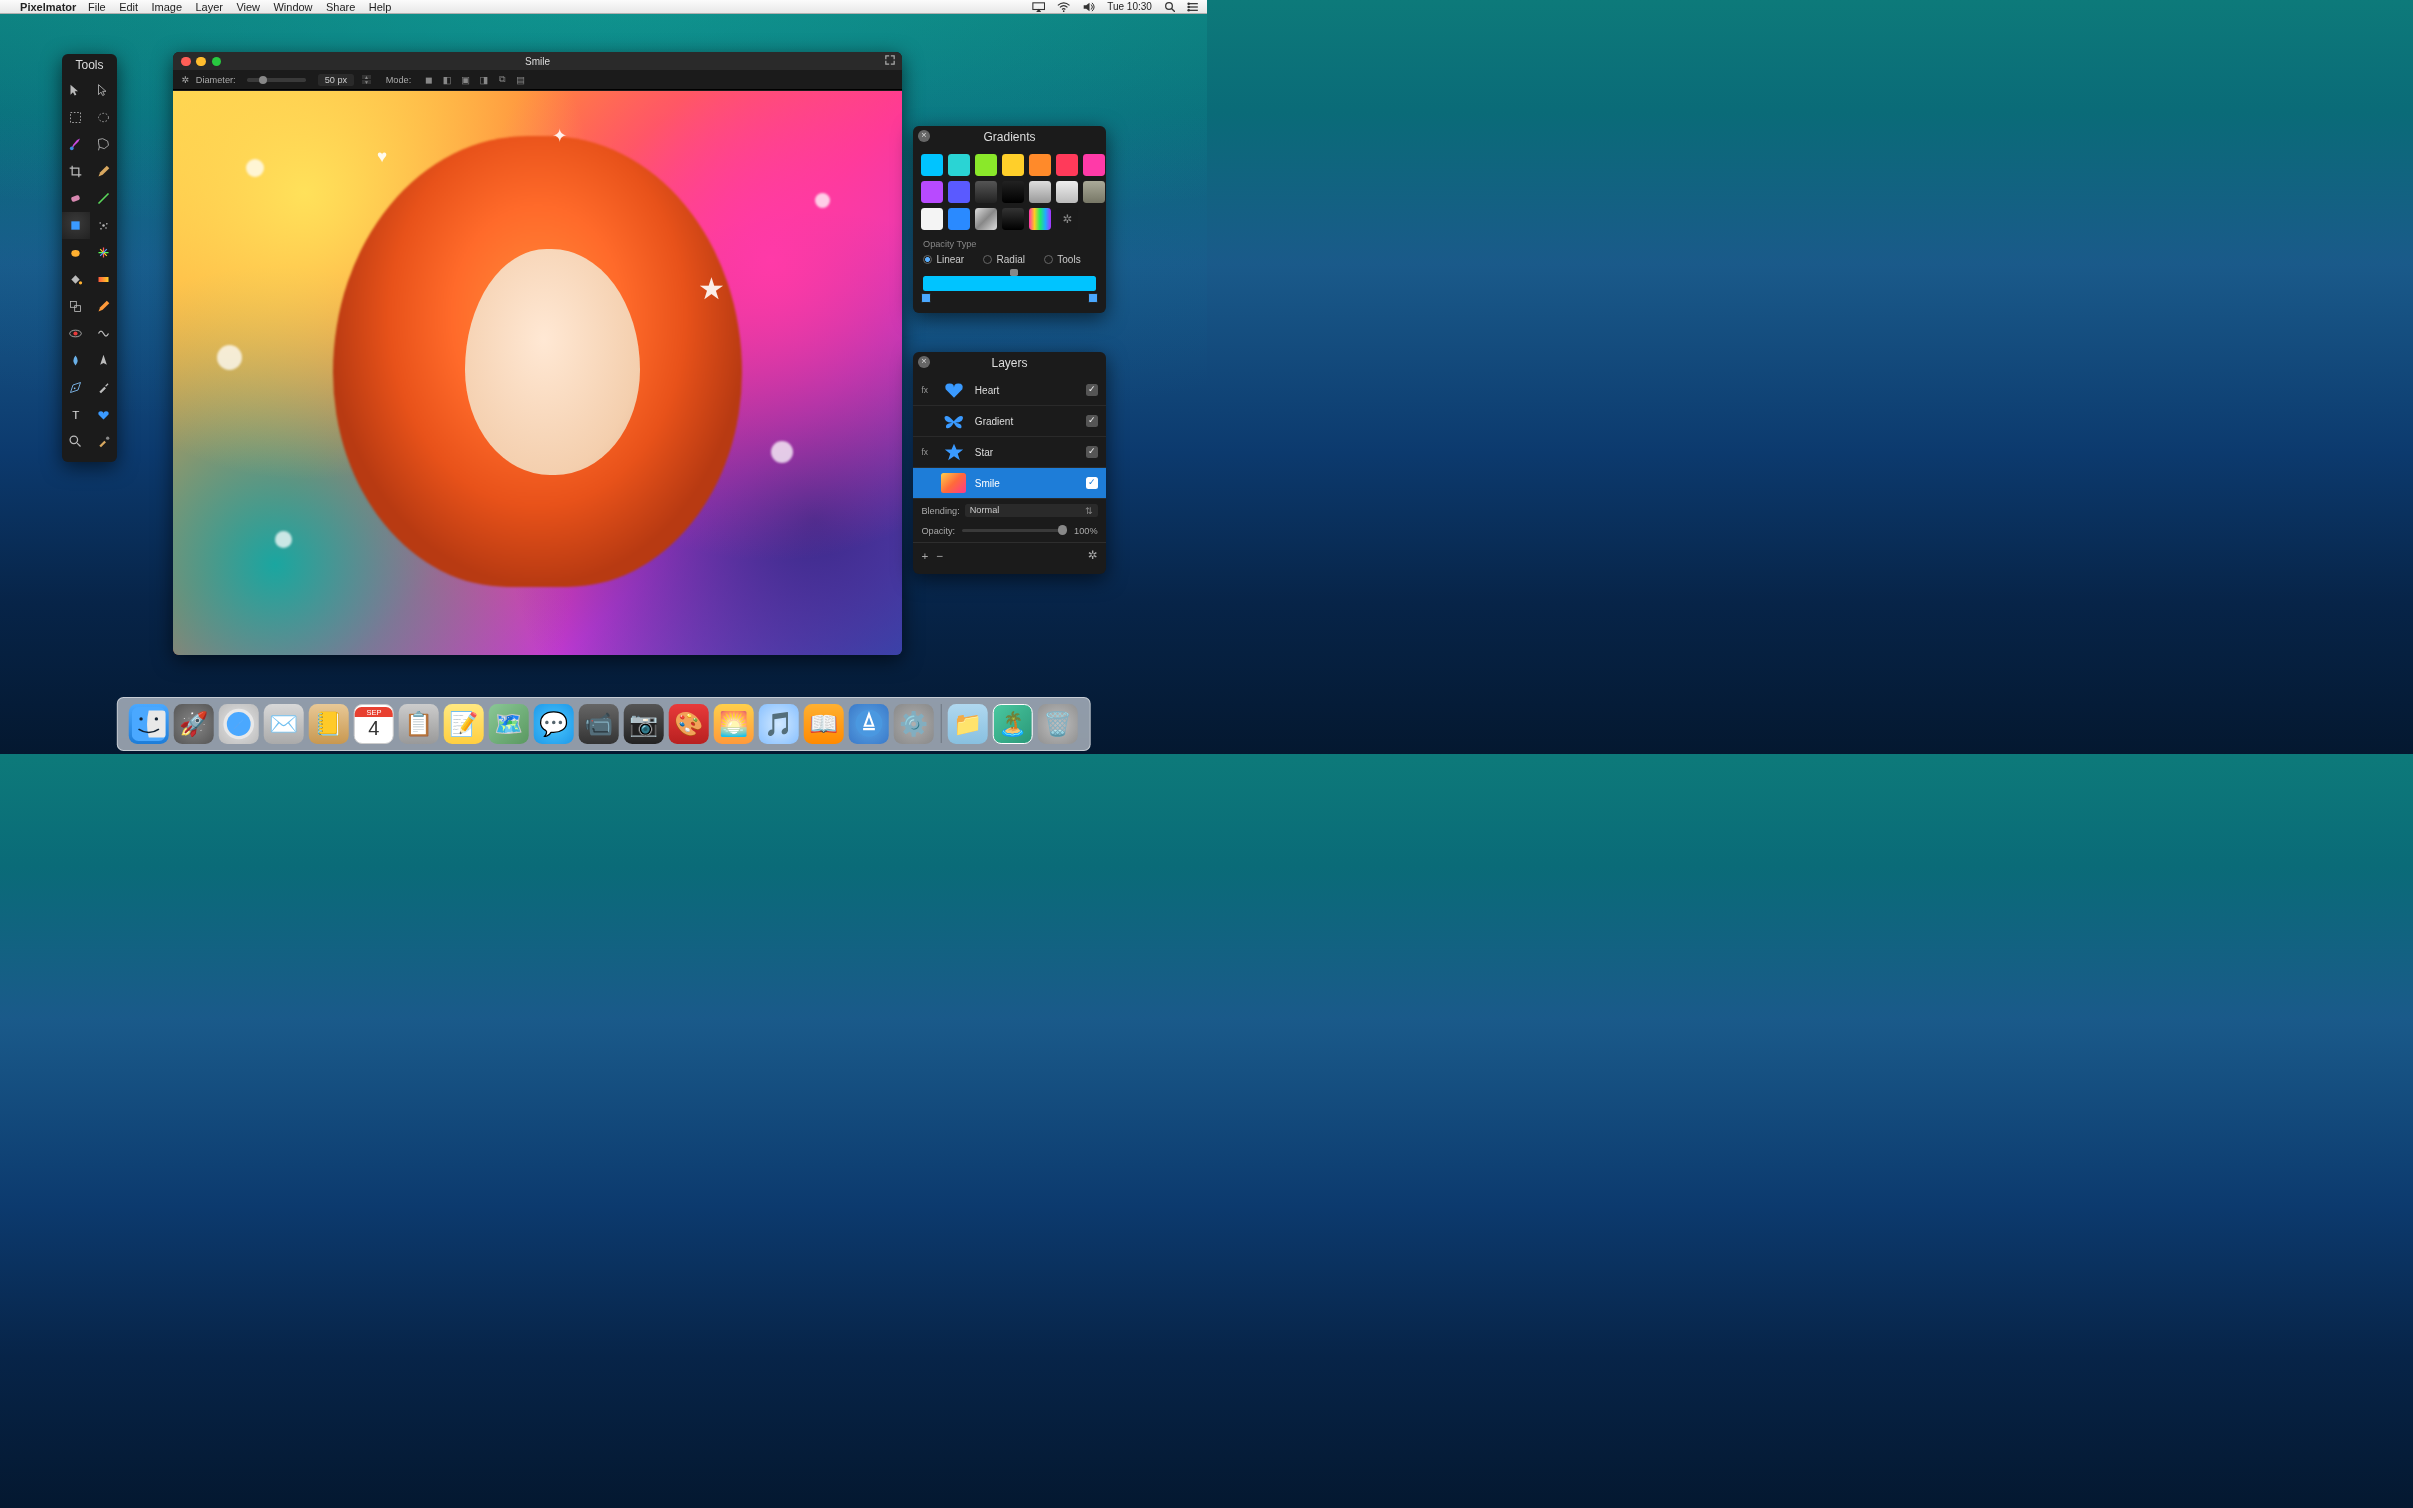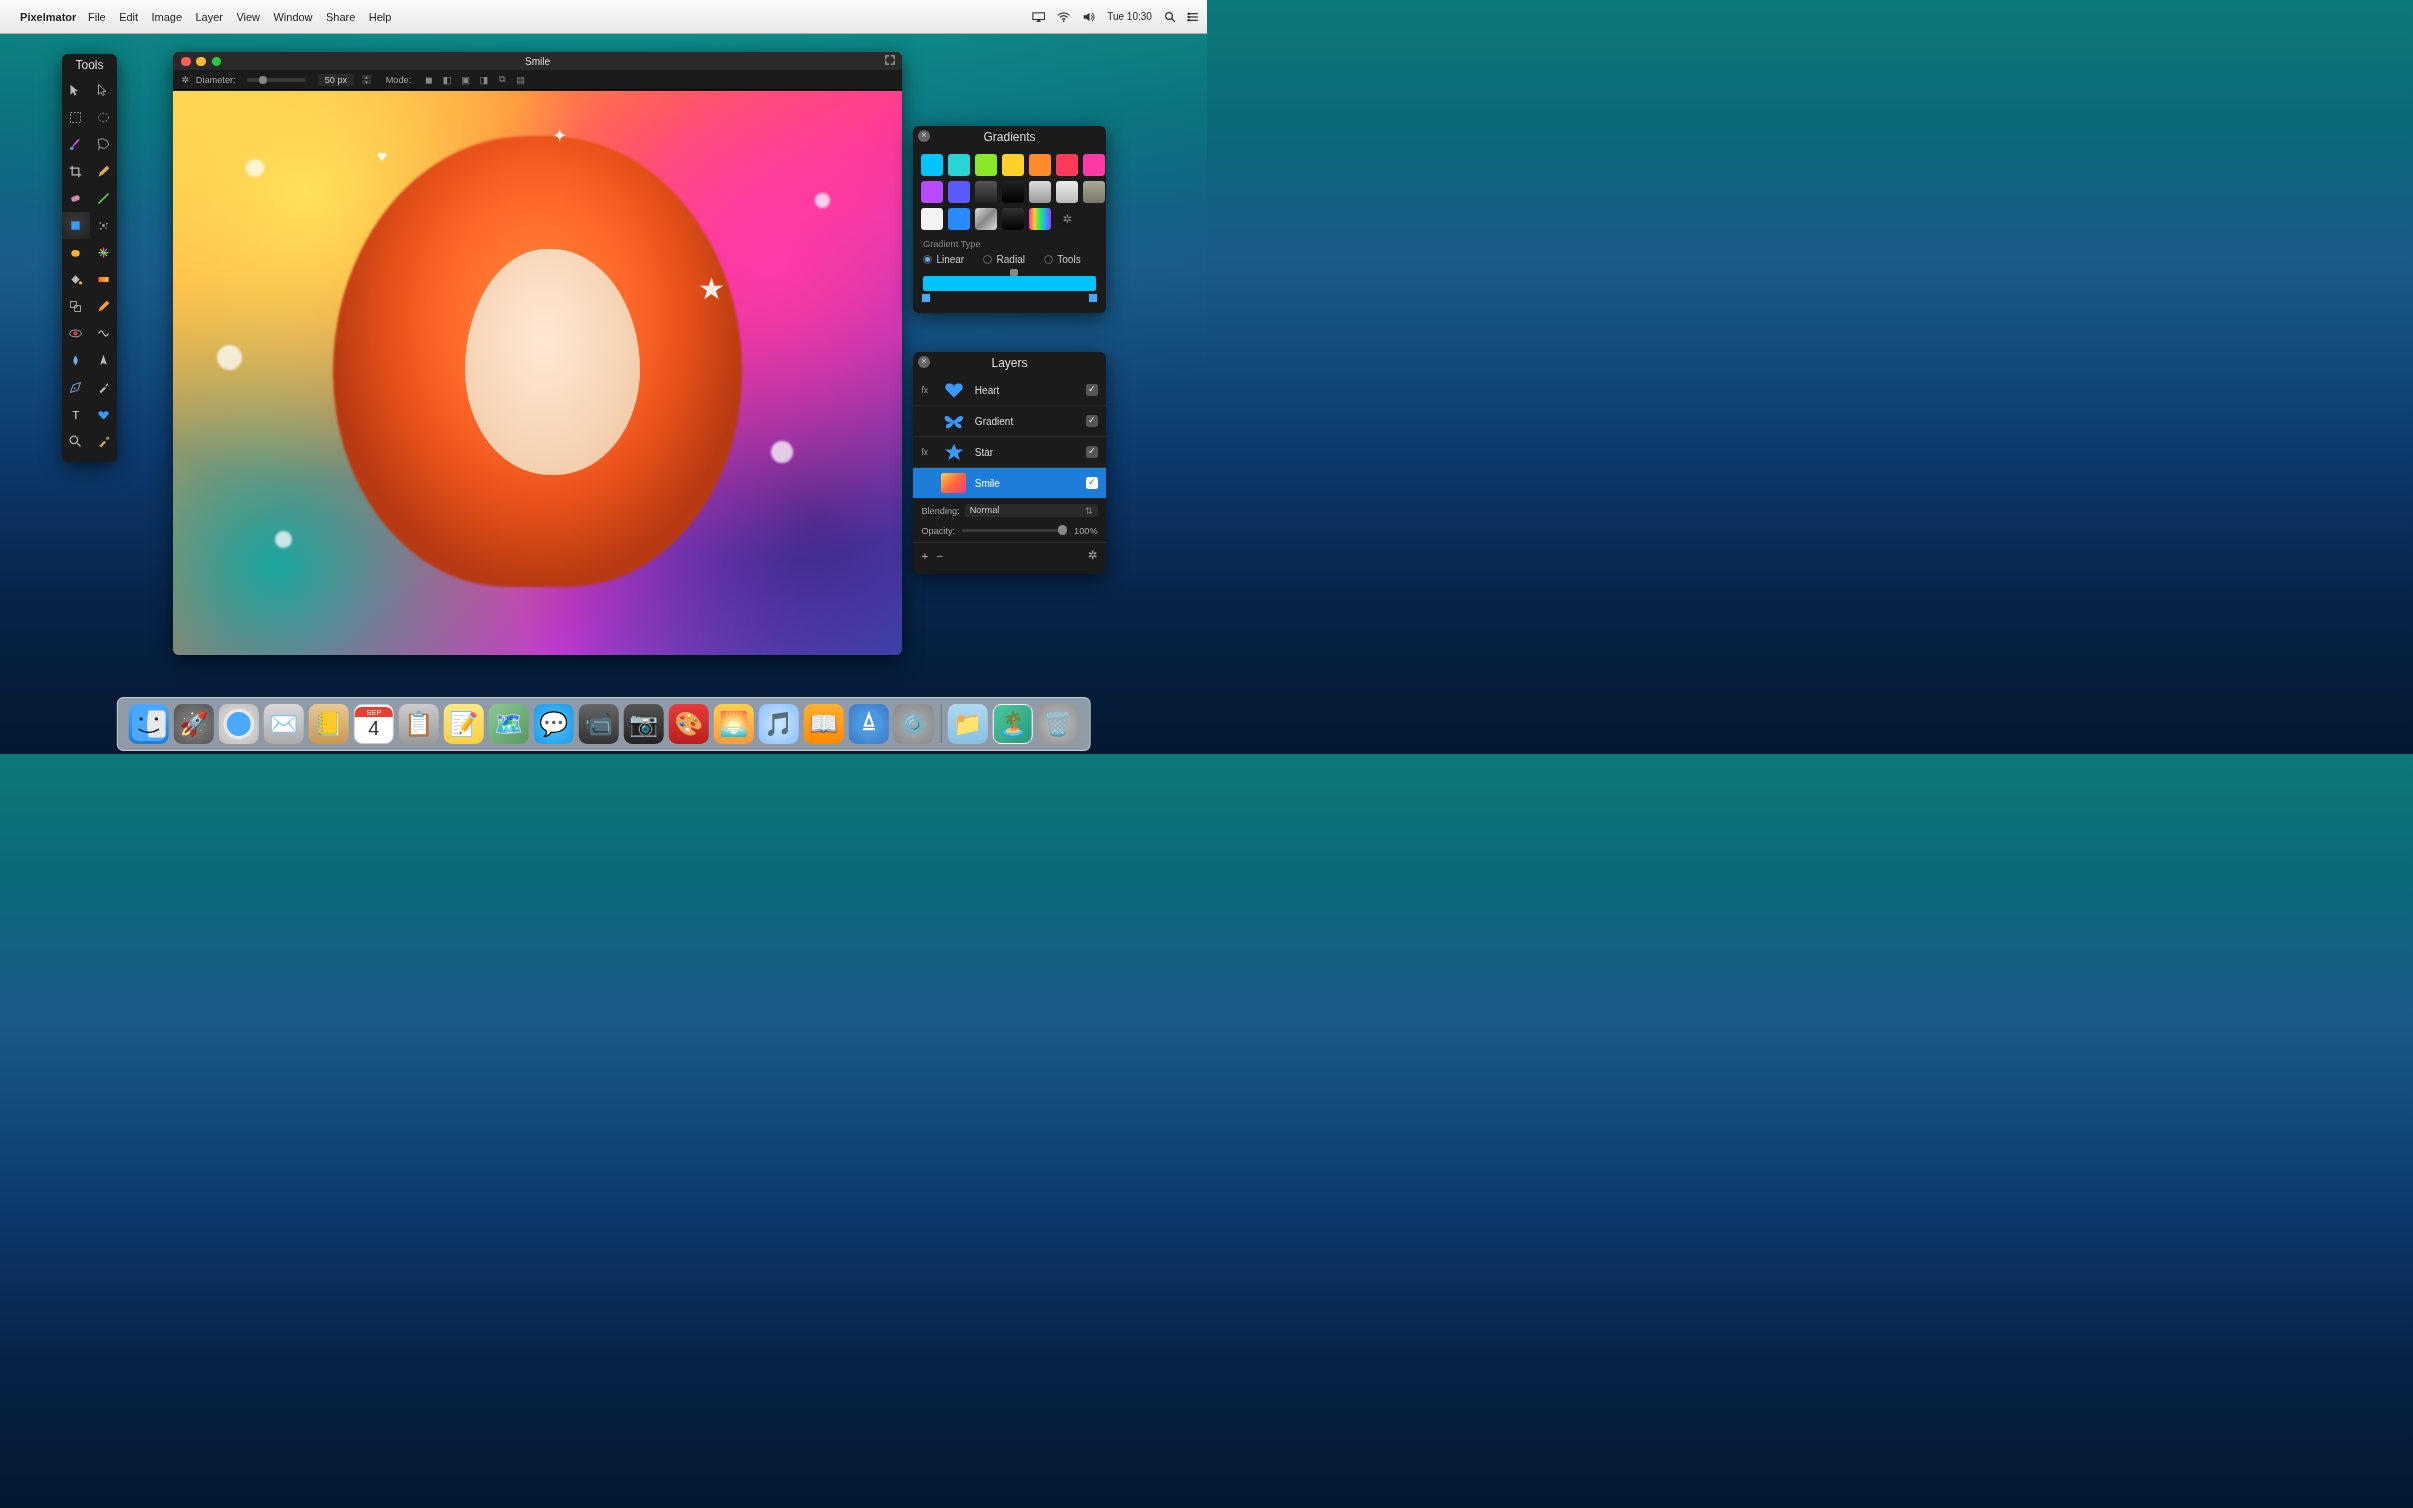--- a/index.html
+++ b/index.html
@@ -5,21 +5,21 @@
 * { margin: 0; padding: 0; box-sizing: border-box; font-family: -apple-system, "Helvetica Neue", Arial, sans-serif; }
 body { width: 1207px; height: 754px; overflow: hidden; position: relative; background: linear-gradient(180deg,#0d7a7a 0%,#0a6b78 15%,#1a5a8a 35%,#0c3a6e 60%,#072448 80%,#041830 100%); }
 
 
 body::before{content:"";position:absolute;inset:0;background:
   radial-gradient(ellipse 150% 60% at 50% 0%,rgba(20,200,180,.35),transparent 55%),
   radial-gradient(ellipse 120% 50% at 50% 30%,rgba(10,120,160,.25),transparent 60%);
   pointer-events:none;}
 
 
-.menubar{position:absolute;top:0;left:0;right:0;height:34px;background:linear-gradient(#fbfbfb,#e8e8e8);border-bottom:0.8px solid #b0b0b0;display:flex;align-items:center;padding:0 8.4px;font-size:11px;color:#222;z-index:100}
+.menubar{position:absolute;top:0;left:0;right:0;height:14px;background:linear-gradient(#fbfbfb,#e8e8e8);border-bottom:0.8px solid #b0b0b0;display:flex;align-items:center;padding:0 8.4px;font-size:11px;color:#222;z-index:100}
 .menubar .apple{font-size:12.6px;margin-right:11.7px}
 .menubar .app{font-weight:bold;margin-right:11.7px}
 .menubar .mi{margin-right:13.4px;cursor:default}
 .menubar .right{margin-left:auto;display:flex;align-items:center;gap:11.7px;font-size:10px}
 .menubar .right .ic{display:inline-flex;align-items:center}
 
 
 .panel{position:absolute;background:#1b1b1b;border-radius:5.9px;box-shadow:0 5px 20px rgba(0,0,0,.6);color:#ccc;overflow:hidden}
 .panel-title{text-align:center;font-size:12px;color:#ddd;padding:4.2px 0 5px;font-weight:500;position:relative}
 
@@ -411,21 +411,21 @@
     <div class="sw" style="background:linear-gradient(#ddd,#999)"></div>
     <div class="sw" style="background:linear-gradient(#eee,#bbb)"></div>
     <div class="sw" style="background:linear-gradient(#aa9,#776)"></div>
     <div class="sw" style="background:#f4f4f4"></div>
     <div class="sw" style="background:#2a8aff"></div>
     <div class="sw" style="background:linear-gradient(135deg,#ddd,#888,#ddd)"></div>
     <div class="sw" style="background:linear-gradient(#333,#000)"></div>
     <div class="sw" style="background:linear-gradient(90deg,#f3a,#fc2,#2e6,#2af,#a3f)"></div>
     <div class="sw gear">✲</div>
   </div>
-  <div class="gp-label">Gradient Type</div>
+  <div class="gp-label">Opacity Type</div>
   <div class="radios">
     <label>
         <span class="r on"></span>
         <span>Linear</span>
       </label>
     <label>
         <span class="r"></span>
         <span>Radial</span>
       </label>
     <label>

